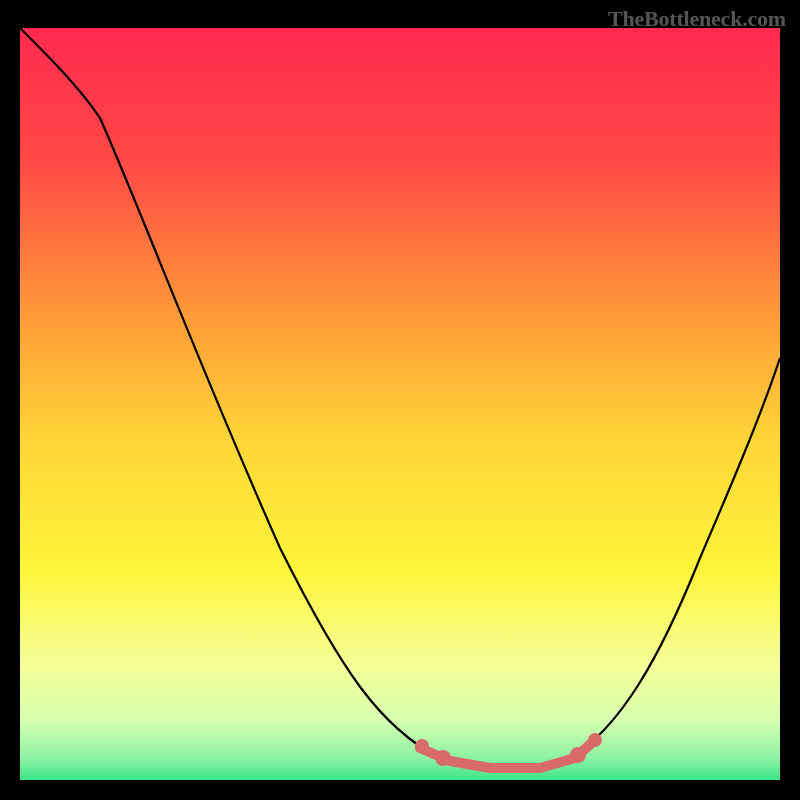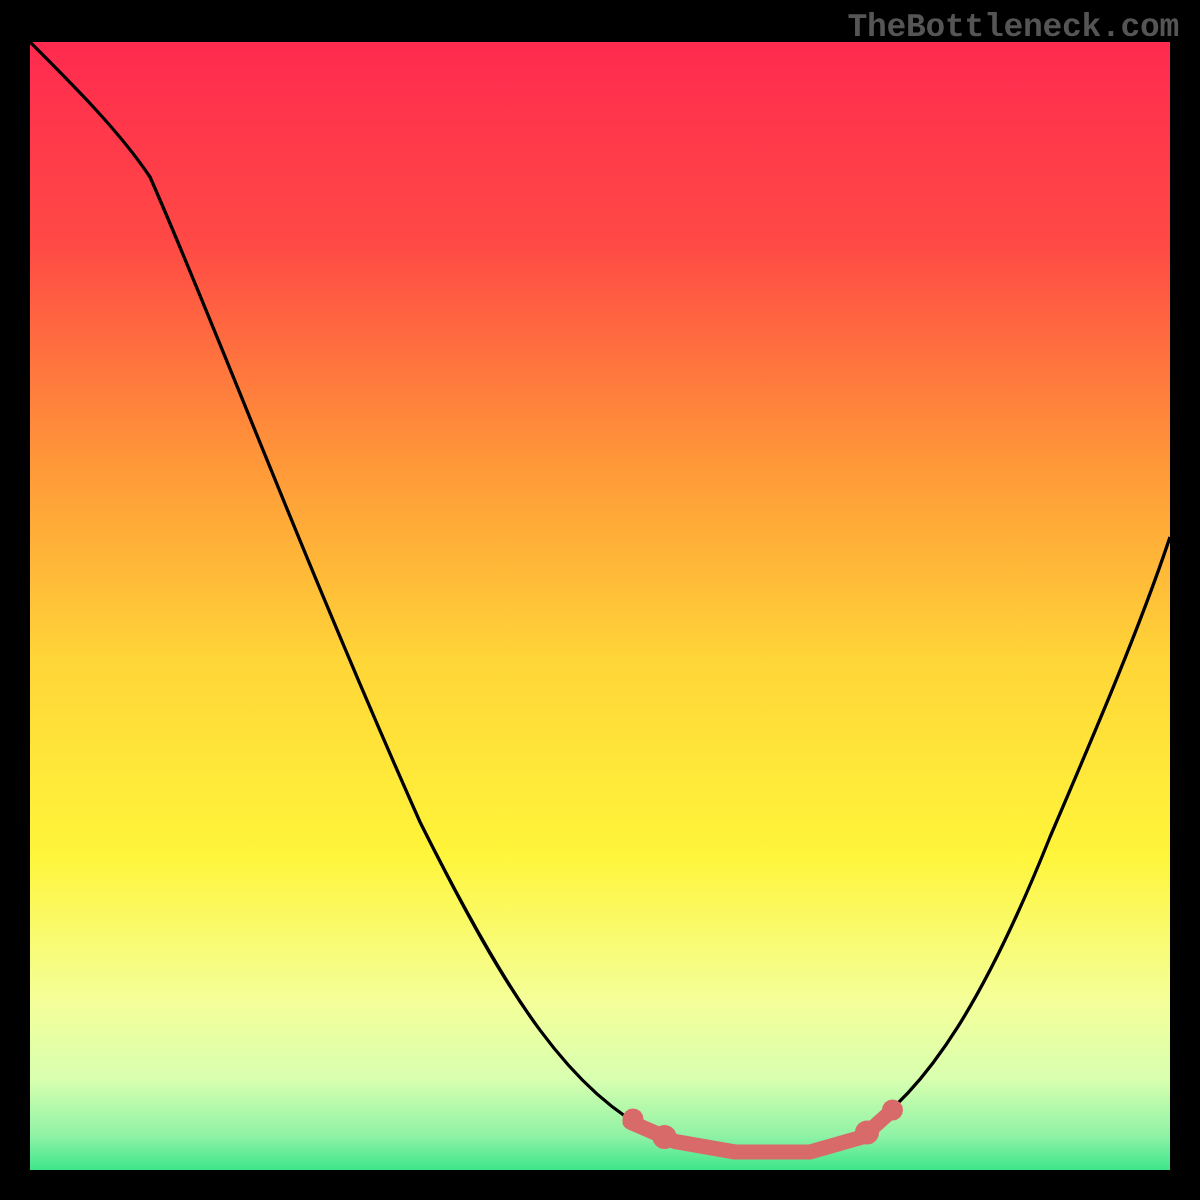--- a/index.html
+++ b/index.html
@@ -7,21 +7,21 @@
   .container {
     position: relative;
     width: 800px;
     height: 800px;
     background: #000;
   }
   .watermark {
     position: absolute;
     top: 6px;
     right: 14px;
-    font-family: Liberation Mono, monospace;
+    font-family: Liberation Serif, serif;
     font-size: 22px;
     font-weight: bold;
     color: #555;
     letter-spacing: -0.2px;
   }
   .plot-outer {
     position: absolute;
     left: 20px;
     right: 20px;
     top: 28px;

